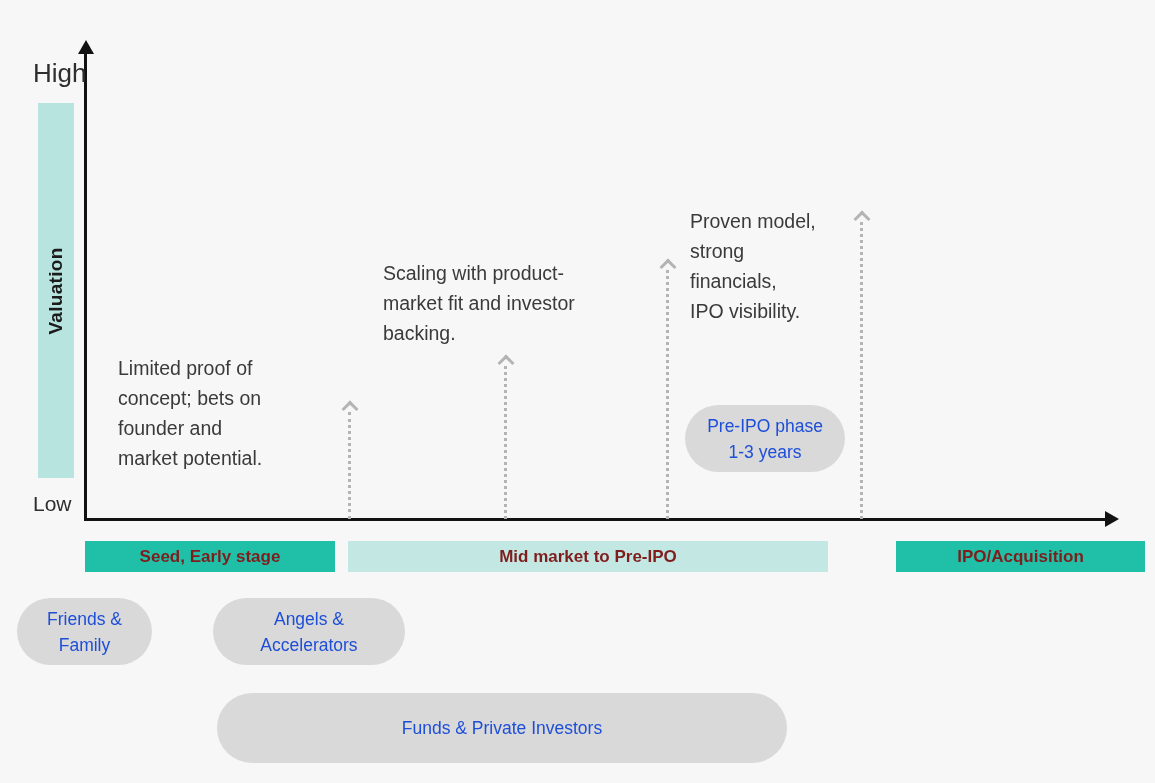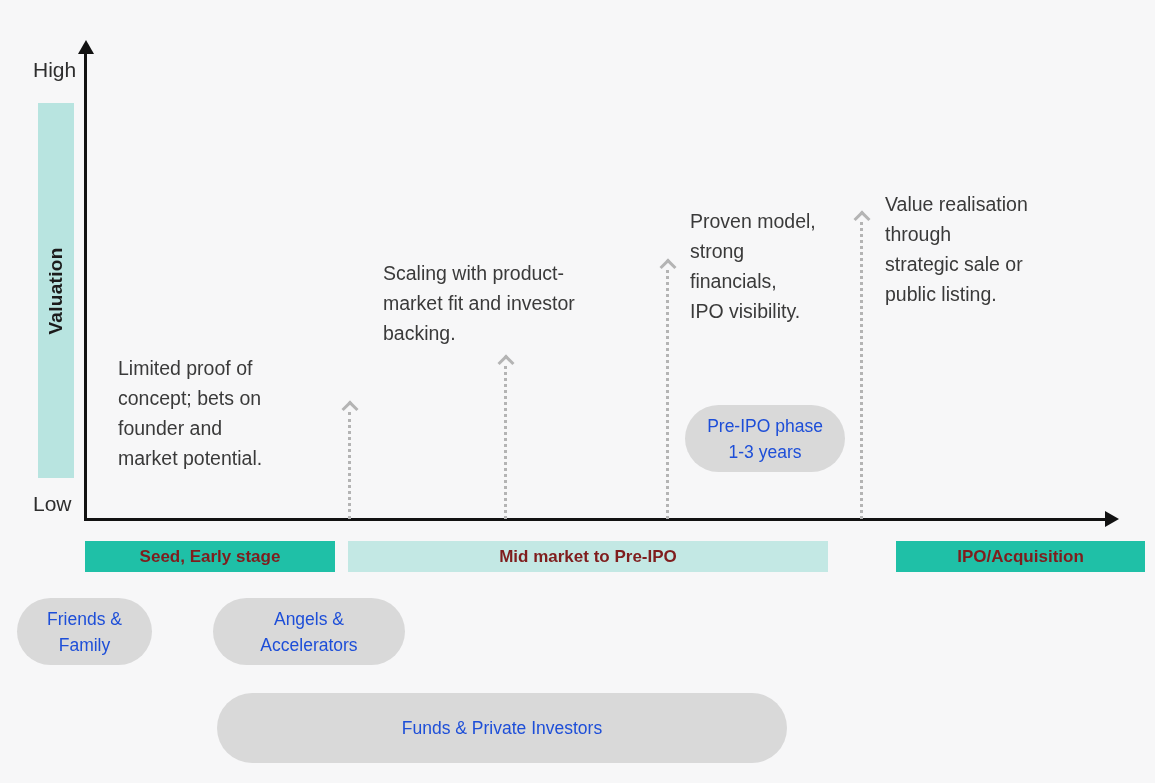--- a/index.html
+++ b/index.html
@@ -8,21 +8,21 @@
 
   
   .axis-y{position:absolute;left:84px;top:45px;width:3px;height:476px;background:#121212;}
   .axis-y-arrow{position:absolute;left:78px;top:40px;width:0;height:0;
                 border-left:8px solid transparent;border-right:8px solid transparent;
                 border-bottom:14px solid #121212;}
   .axis-x{position:absolute;left:84px;top:518px;width:1024px;height:3px;background:#121212;}
   .axis-x-arrow{position:absolute;left:1105px;top:511px;width:0;height:0;
                 border-top:8px solid transparent;border-bottom:8px solid transparent;
                 border-left:14px solid #121212;}
-  .label-high{position:absolute;left:33px;top:58px;font-size:21px;color:#2e2e2e;}
+  .label-high{position:absolute;left:33px;top:58px;font-size:26px;color:#2e2e2e;}
   .label-low{position:absolute;left:33px;top:492px;font-size:21px;color:#2e2e2e;}
 
   
   .valuation-bar{position:absolute;left:38px;top:103px;width:36px;height:375px;
                  background:#b8e4e0;display:flex;align-items:center;justify-content:center;}
   .valuation-label{transform:rotate(-90deg);white-space:nowrap;font-weight:700;
                    font-size:19px;color:#1b1b1b;letter-spacing:.3px;}
 
   
   .annotation{position:absolute;font-size:19.5px;line-height:30px;color:#3a3a3a;white-space:pre-line;}
@@ -77,24 +77,20 @@
 concept; bets on
 founder and
 market potential.</div>
   <div class="annotation ann-2">Scaling with product-
 market fit and investor
 backing.</div>
   <div class="annotation ann-3">Proven model,
 strong
 financials,
 IPO visibility.</div>
-  <div class="annotation ann-4">Value realisation
-through
-strategic sale or
-public listing.</div>
 
   <div class="dotted-arrow arrow-1"></div>
   <div class="dotted-arrow arrow-2"></div>
   <div class="dotted-arrow arrow-3"></div>
   <div class="dotted-arrow arrow-4"></div>
 
   <div class="pill pill-preipo">Pre-IPO phase
 1-3 years</div>
 
   <div class="stage-bar stage-1" style="background: rgb(31, 192, 167);">Seed, Early stage</div>

